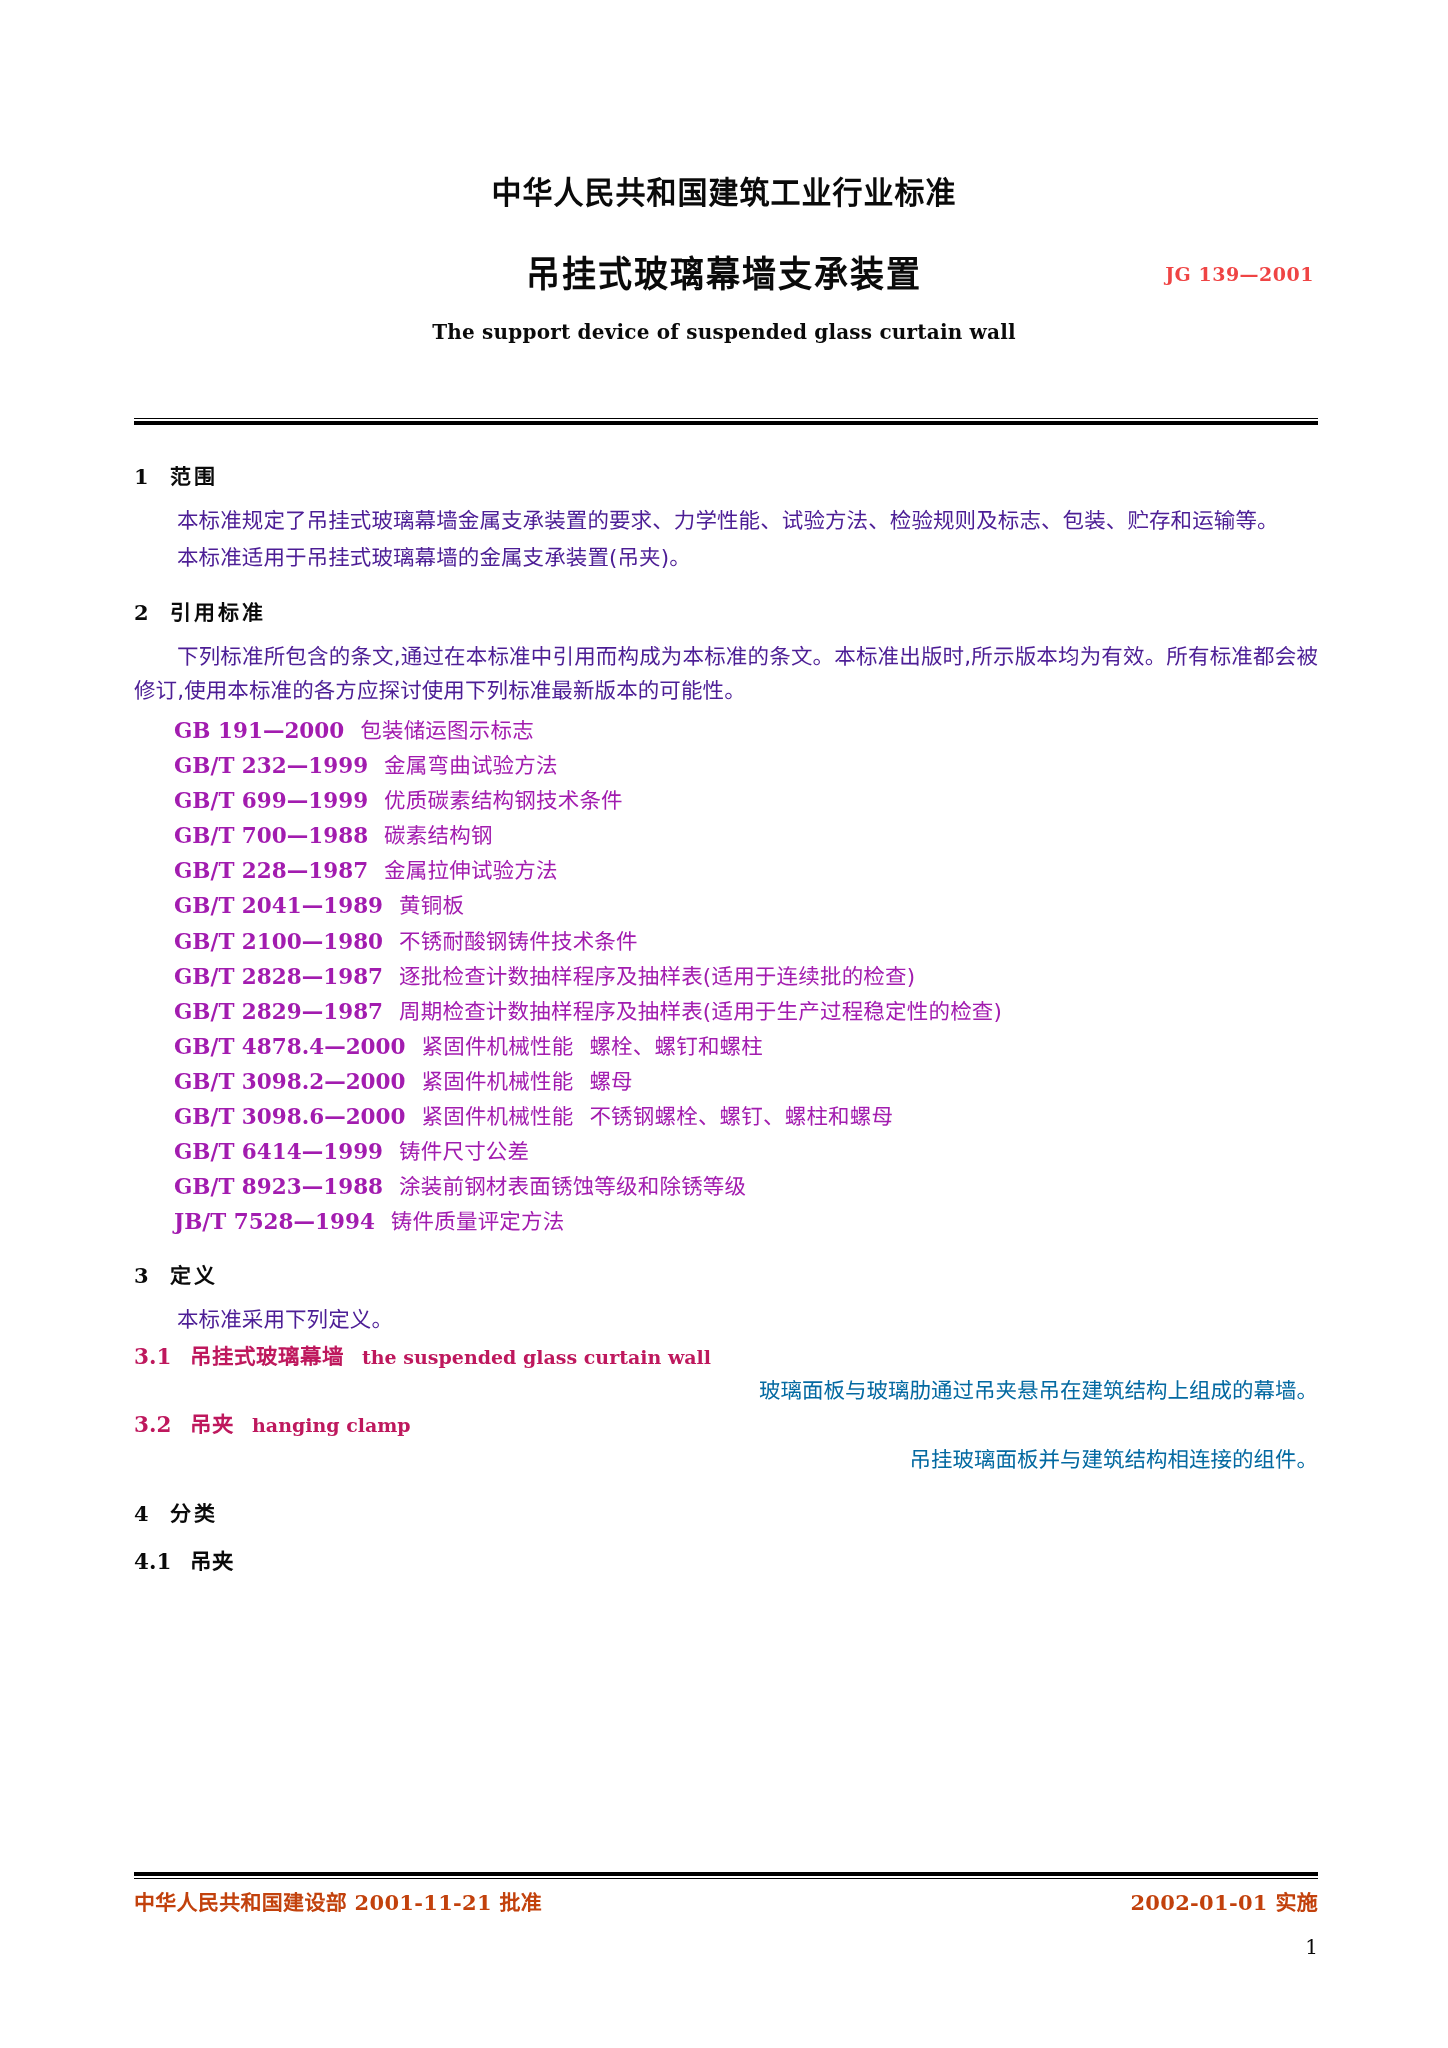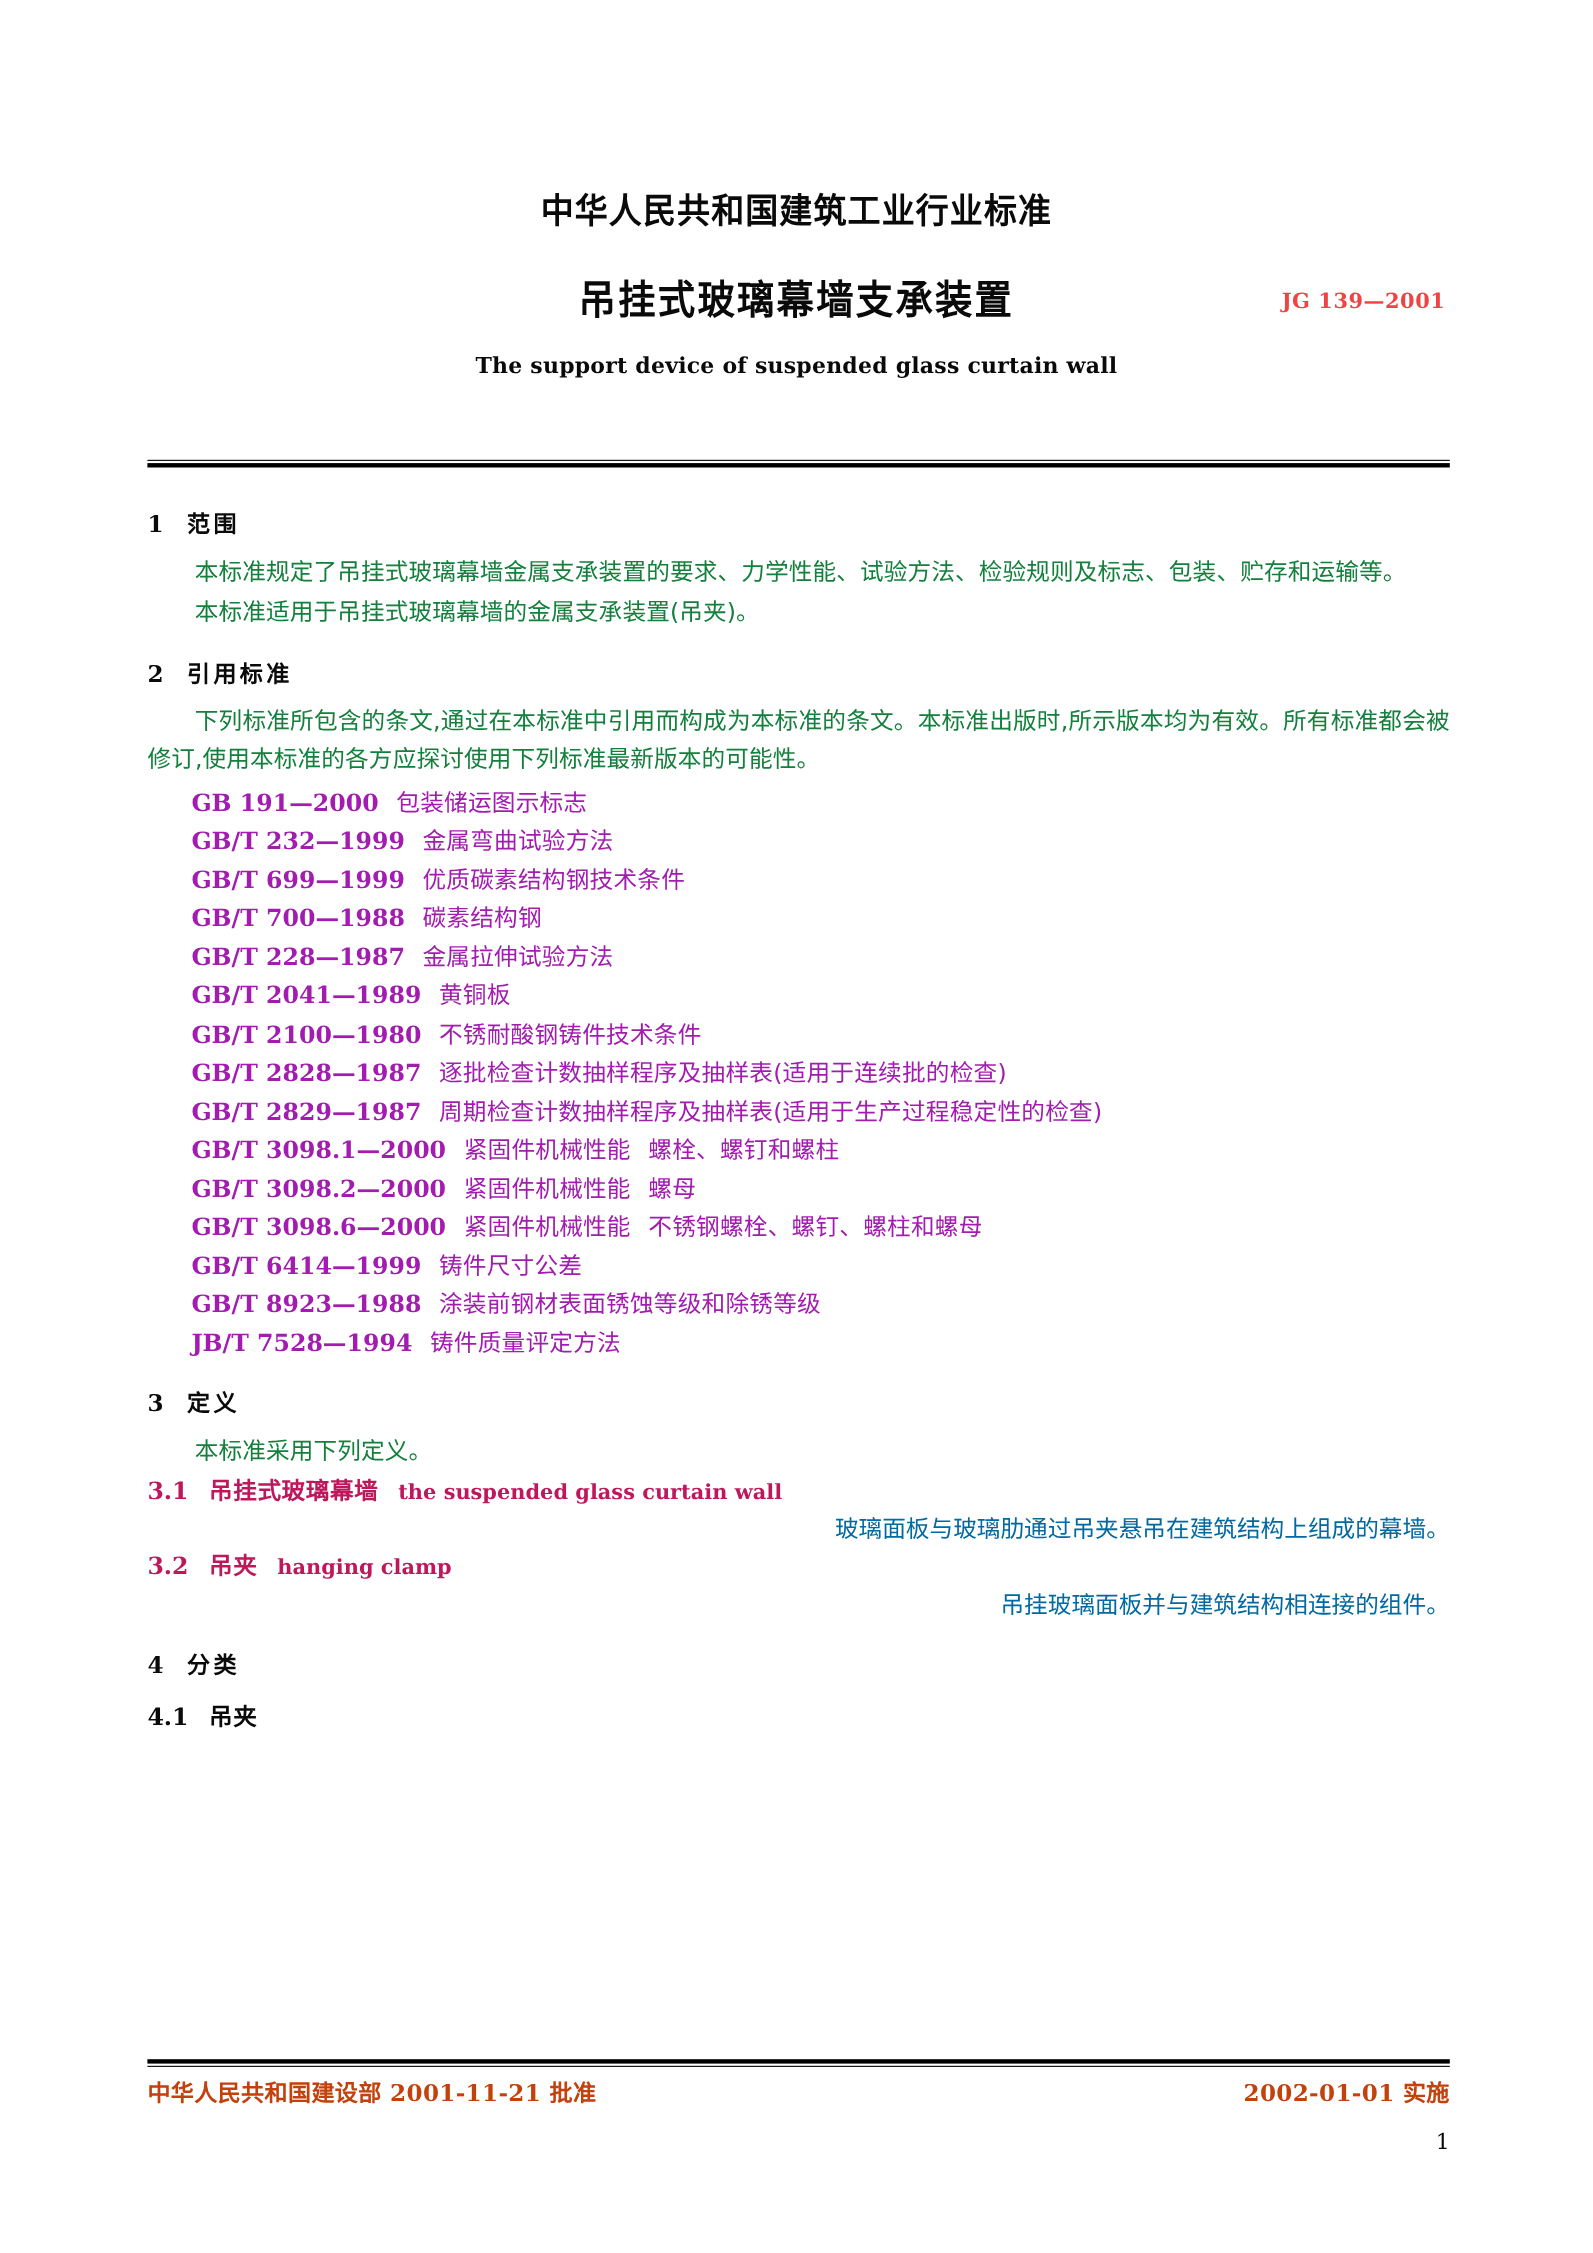--- a/index.html
+++ b/index.html
@@ -131,21 +131,21 @@
     letter-spacing: 3px;
   }
 
   .para {
     font-size: 21.5px;
     line-height: 1.62;
     text-indent: 2em;
     margin: 0 0 2px 0;
     text-align: justify;
     letter-spacing: 0.1px;
-    color: #15803d;
+    color: #4c1d95;
   }
 
   .ref-list {
     margin: 4px 0 0 0;
     padding: 0;
     list-style: none;
   }
   .ref-item {
     font-size: 21.5px;
     line-height: 1.63;
@@ -262,21 +262,21 @@
     <ul class="ref-list" id="ref-list">
         <li class="ref-item"><span class="ref-code">GB 191—2000</span><span class="ref-gap"></span><span class="ref-name">包装储运图示标志</span></li>
         <li class="ref-item"><span class="ref-code">GB/T 232—1999</span><span class="ref-gap"></span><span class="ref-name">金属弯曲试验方法</span></li>
         <li class="ref-item"><span class="ref-code">GB/T 699—1999</span><span class="ref-gap"></span><span class="ref-name">优质碳素结构钢技术条件</span></li>
         <li class="ref-item"><span class="ref-code">GB/T 700—1988</span><span class="ref-gap"></span><span class="ref-name">碳素结构钢</span></li>
         <li class="ref-item"><span class="ref-code">GB/T 228—1987</span><span class="ref-gap"></span><span class="ref-name">金属拉伸试验方法</span></li>
         <li class="ref-item"><span class="ref-code">GB/T 2041—1989</span><span class="ref-gap"></span><span class="ref-name">黄铜板</span></li>
         <li class="ref-item"><span class="ref-code">GB/T 2100—1980</span><span class="ref-gap"></span><span class="ref-name">不锈耐酸钢铸件技术条件</span></li>
         <li class="ref-item"><span class="ref-code">GB/T 2828—1987</span><span class="ref-gap"></span><span class="ref-name">逐批检查计数抽样程序及抽样表(适用于连续批的检查)</span></li>
         <li class="ref-item"><span class="ref-code">GB/T 2829—1987</span><span class="ref-gap"></span><span class="ref-name">周期检查计数抽样程序及抽样表(适用于生产过程稳定性的检查)</span></li>
-        <li class="ref-item"><span class="ref-code">GB/T 3098.1—2000</span><span class="ref-gap"></span><span class="ref-name">紧固件机械性能</span><span class="ref-gap"></span><span class="ref-name">螺栓、螺钉和螺柱</span></li>
+        <li class="ref-item"><span class="ref-code">GB/T 4878.4—2000</span><span class="ref-gap"></span><span class="ref-name">紧固件机械性能</span><span class="ref-gap"></span><span class="ref-name">螺栓、螺钉和螺柱</span></li>
         <li class="ref-item"><span class="ref-code">GB/T 3098.2—2000</span><span class="ref-gap"></span><span class="ref-name">紧固件机械性能</span><span class="ref-gap"></span><span class="ref-name">螺母</span></li>
         <li class="ref-item"><span class="ref-code">GB/T 3098.6—2000</span><span class="ref-gap"></span><span class="ref-name">紧固件机械性能</span><span class="ref-gap"></span><span class="ref-name">不锈钢螺栓、螺钉、螺柱和螺母</span></li>
         <li class="ref-item"><span class="ref-code">GB/T 6414—1999</span><span class="ref-gap"></span><span class="ref-name">铸件尺寸公差</span></li>
         <li class="ref-item"><span class="ref-code">GB/T 8923—1988</span><span class="ref-gap"></span><span class="ref-name">涂装前钢材表面锈蚀等级和除锈等级</span></li>
         <li class="ref-item"><span class="ref-code">JB/T 7528—1994</span><span class="ref-gap"></span><span class="ref-name">铸件质量评定方法</span></li>
       </ul>
 
     <div class="h1">
       <span class="num">3</span><span class="txt">定义</span>
     </div>

